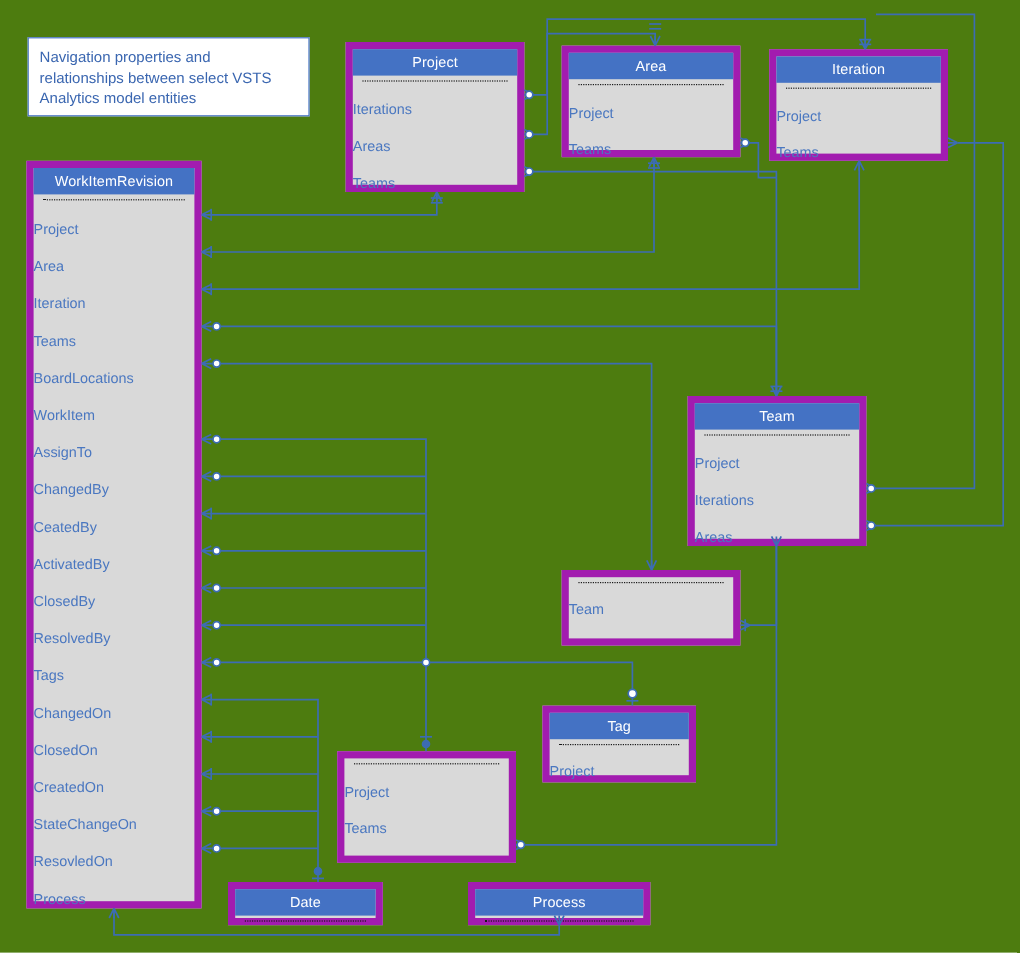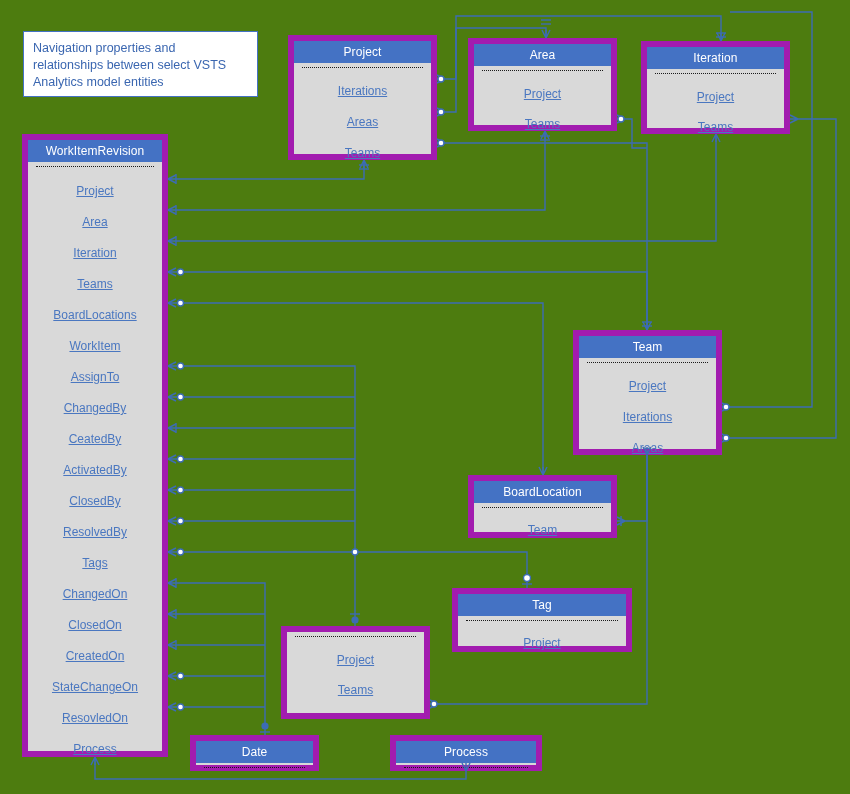--- a/index.html
+++ b/index.html
@@ -48,24 +48,22 @@
     height:0;
     border-top:1px dotted #1a1a1a;
     margin:4px 8px 0 8px;
   }
   .entity .attrs{
     padding-top:2px;
   }
   .entity .attr{
     color:#4a77c0;
     font-size:12px;
-    text-align:center;
     line-height:14px;
     padding:0;
-    text-decoration:underline;
   }
   
   svg.wires{
     position:absolute;
     left:0;top:0;
     width:850px;height:794px;
     pointer-events:none;
   }
   svg.wires line, svg.wires path, svg.wires polyline{
     stroke:#3c6cb4;
@@ -142,28 +140,27 @@
     <div class="ehdr">Team</div>
     <div class="sep"></div>
     <div class="attrs" style="padding-top:8px;">
       <div class="attr" style="height:31px;line-height:31px;">Project</div>
       <div class="attr" style="height:31px;line-height:31px;">Iterations</div>
       <div class="attr" style="height:31px;line-height:31px;">Areas</div>
     </div>
   </div>
 
   <div class="entity" style="left:468px;top:475px;width:149px;height:63px;">
-    <div class="ehdr">BoardLocation</div>
     <div class="sep"></div>
     <div class="attrs" style="padding-top:8px;">
       <div class="attr" style="height:28px;line-height:28px;">Team</div>
     </div>
   </div>
 
-  <div class="entity" style="left:452px;top:588px;width:180px;height:64px;">
+  <div class="entity" style="left:452px;top:588px;width:128px;height:64px;">
     <div class="ehdr">Tag</div>
     <div class="sep"></div>
     <div class="attrs" style="padding-top:8px;">
       <div class="attr" style="height:28px;line-height:28px;">Project</div>
     </div>
   </div>
 
   <div class="entity" style="left:281px;top:626px;width:149px;height:93px;">
     <div class="sep"></div>
     <div class="attrs" style="padding-top:8px;">

